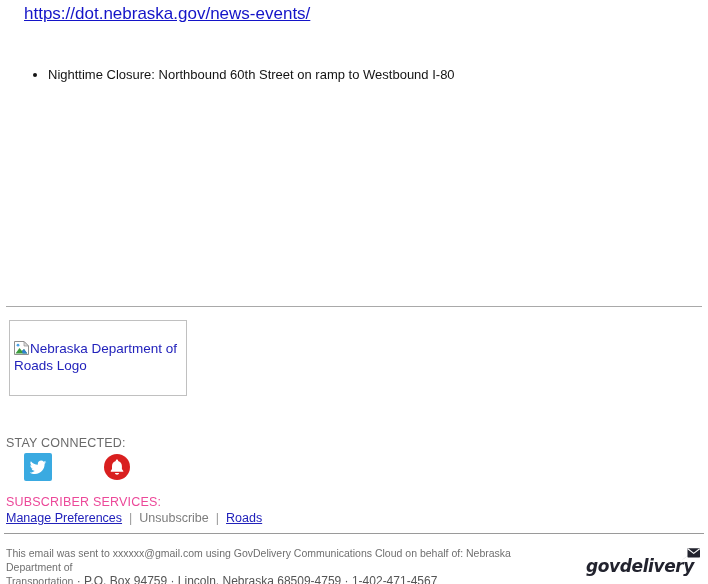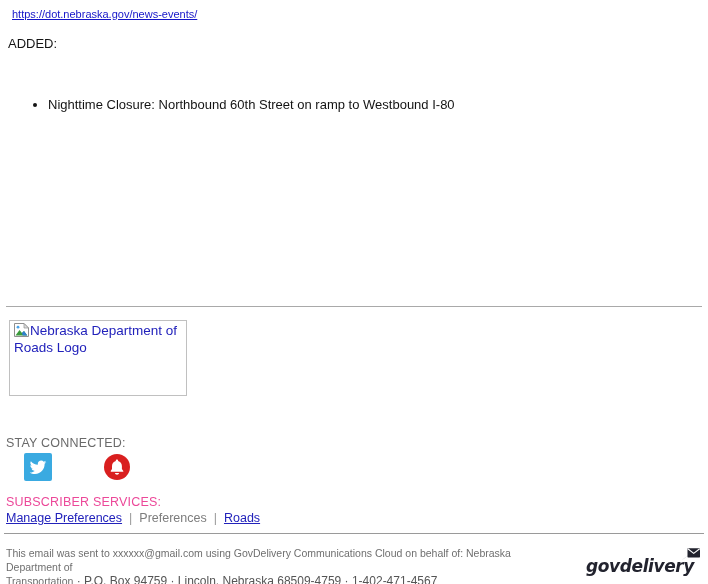--- a/index.html
+++ b/index.html
@@ -26,22 +26,22 @@
     width: 684px;
   }
   .intro-paragraph {
     font-size: 13.5px;
     line-height: 18px;
     color: #141414;
     margin: 0 0 14px 0;
     width: 680px;
   }
   .link-line {
-    margin: 0 0 14px 4px;
-    font-size: 11px;
+    margin: 0 0 14px 16px;
+    font-size: 17px;
     line-height: 16px;
   }
   a.weblink {
     color: #1414c8;
     text-decoration: underline;
   }
   .added-label {
     margin: 0 0 6px 0;
     font-size: 13px;
     line-height: 16px;
@@ -86,21 +86,21 @@
     height: 84px;
   }
   .broken-image {
     position: absolute;
     left: 9px;
     top: 2px;
     width: 178px;
     height: 76px;
     border: 1px solid #c0c0c0;
     box-sizing: border-box;
-    padding: 1px 4px;
+    padding: 19px 4px;
     overflow: hidden;
   }
   .broken-image-inner {
     display: block;
     font-size: 13.5px;
     line-height: 17px;
     color: #2222bb;
     text-indent: 0;
   }
   .broken-glyph {
@@ -217,21 +217,20 @@
 </style>
 </head>
 <body>
 
 <div class="message-body">
 
   <p class="link-line">
     <a class="weblink" href="#">https://dot.nebraska.gov/news-events/</a>
   </p>
 
-  <p class="added-label">ADDED:</p>
 
   <ul class="added-list">
     <li>Nighttime Closure: Northbound 60th Street on ramp to Westbound I-80</li>
   </ul>
 </div>
 
 <div class="hr-top"></div>
 
 <div class="logo-row">
 
@@ -267,21 +266,21 @@
       <circle cx="14" cy="14" r="13" fill="#d91f1f"></circle>
       <path d="M14 6.4c-0.7 0-1.2 0.5-1.2 1.2v0.5c-2.2 0.5-3.8 2.5-3.8 4.8v3.2l-1.3 1.9c-0.2 0.3 0 0.7 0.4 0.7h11.8c0.4 0 0.6-0.4 0.4-0.7L18.9 16.1v-3.2c0-2.3-1.6-4.3-3.8-4.8V7.6c0-0.7-0.5-1.2-1.1-1.2z" fill="#ffffff"></path>
       <path d="M11.9 20.1c0.2 1 1.1 1.7 2.1 1.7s1.9-0.7 2.1-1.7z" fill="#ffffff"></path>
     </svg>
   </a>
 </div>
 
 <div class="subscriber-label">SUBSCRIBER SERVICES:</div>
 
 <div class="subscriber-links">
-  <a href="#">Manage Preferences</a><span class="sep">|</span><a class="plain-link" href="#">Preferences</a><span class="sep">|</span><a href="#">Roads</a>
+  <a href="#">Manage Preferences</a><span class="sep">|</span><a class="plain-link" href="#">Unsubscribe</a><span class="sep">|</span><a href="#">Roads</a>
 </div>
 
 <div class="hr-bottom"></div>
 
 <div class="footer-text">
   <span>This email was sent to xxxxxx@gmail.com using GovDelivery Communications Cloud on behalf of: Nebraska Department of</span>
   <span class="line2"><span class="small-lead">Transportation</span> <span>· P.O. Box 94759 · Lincoln, Nebraska 68509-4759 · 1-402-471-4567</span></span>
 </div>
 
 <div class="govdelivery-logo">

